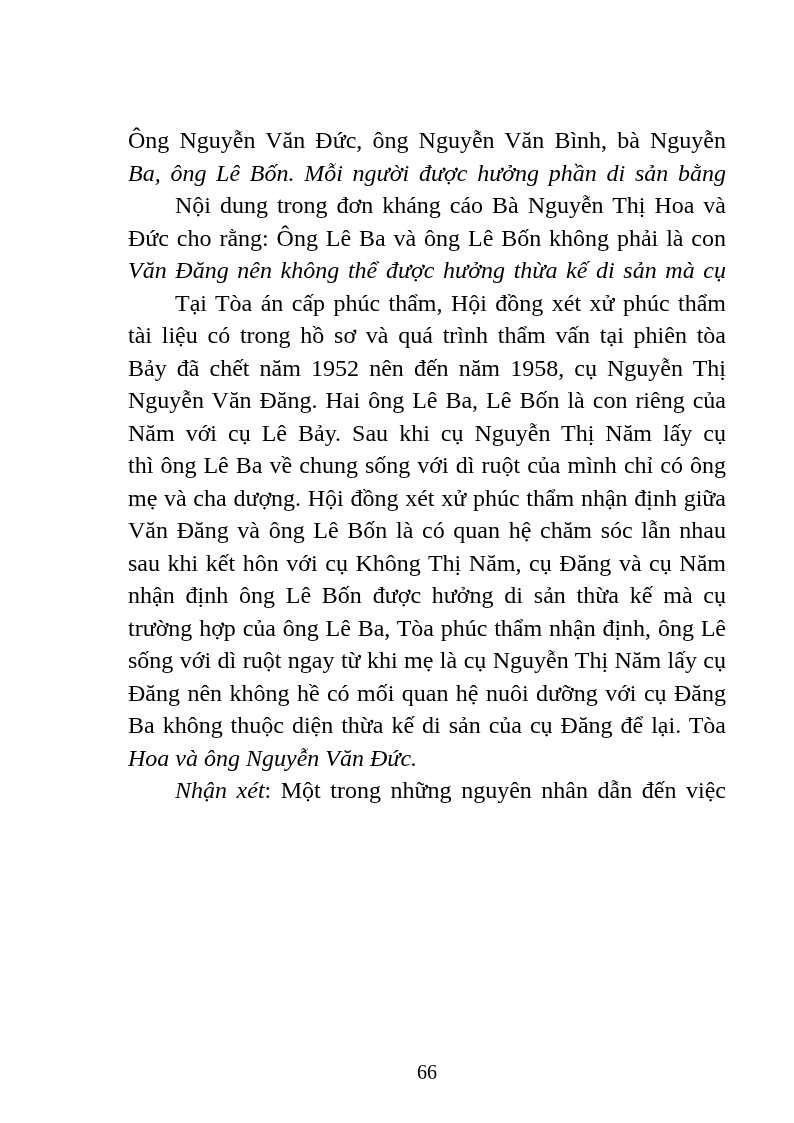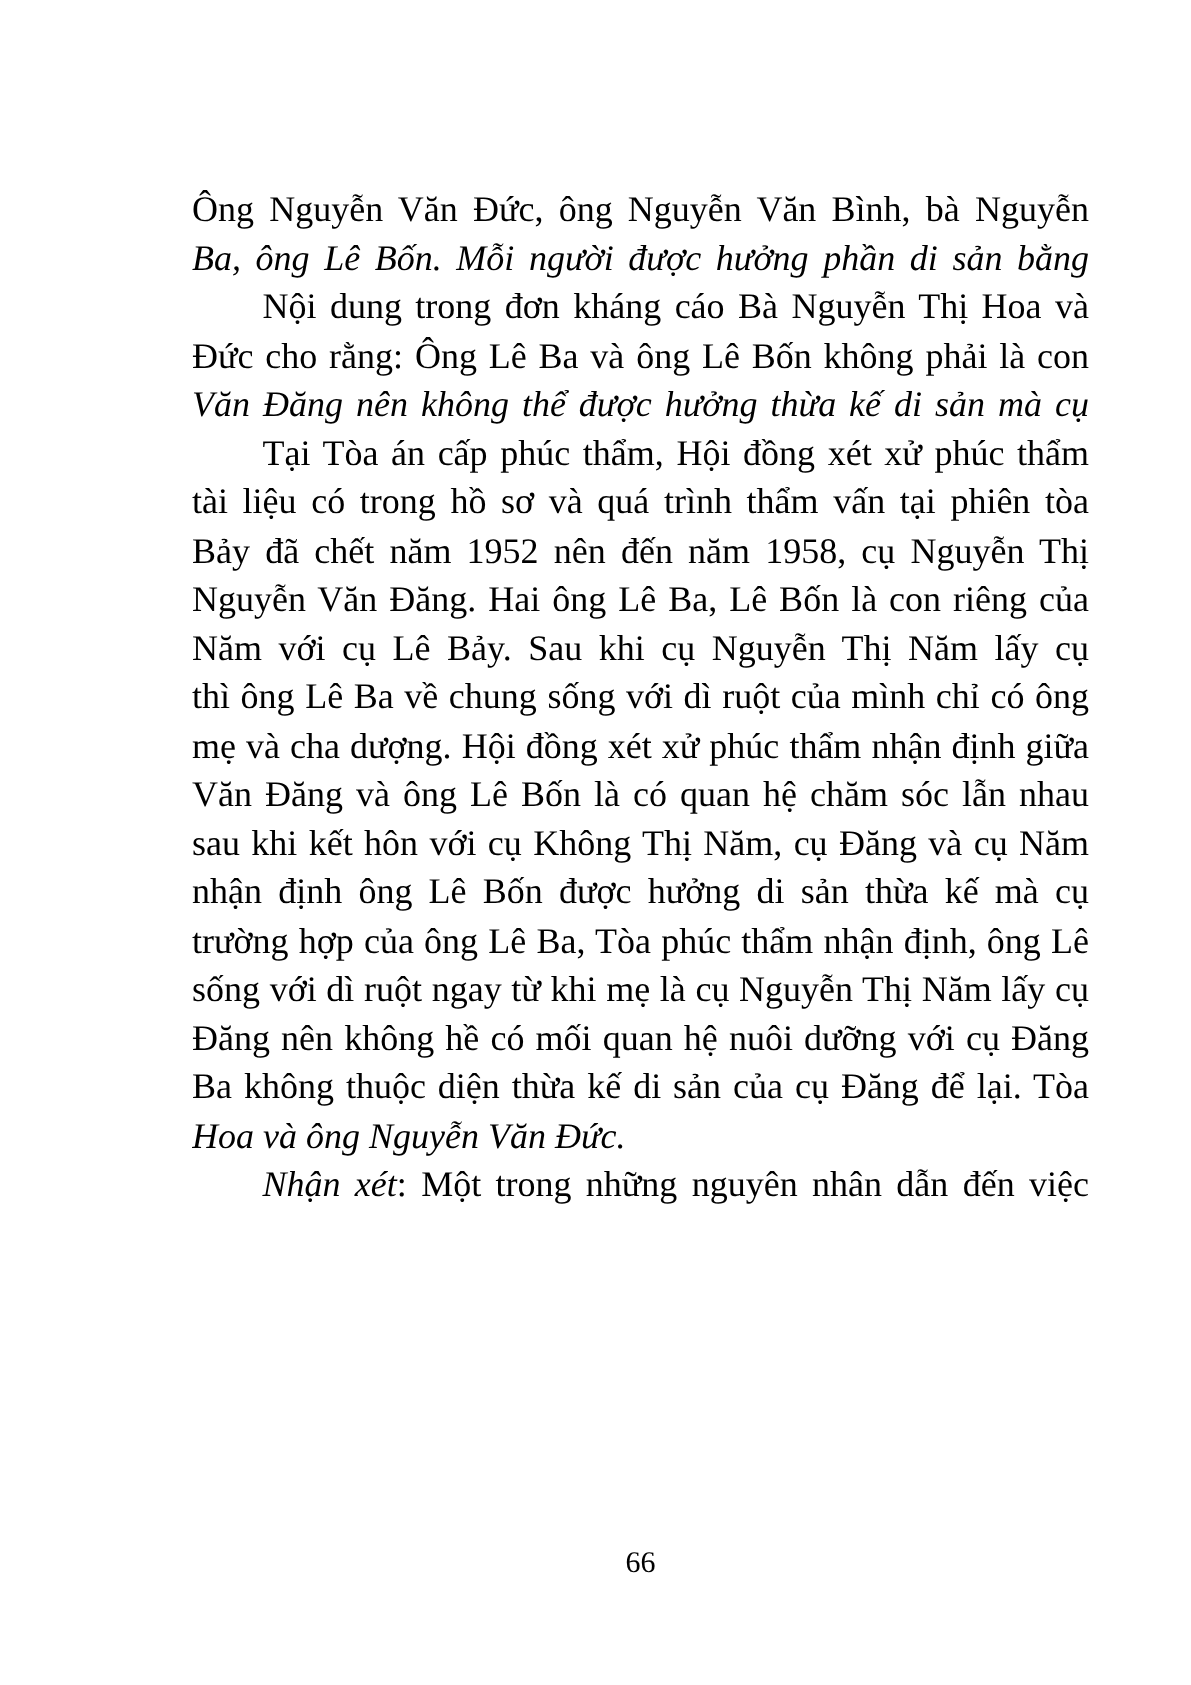--- a/index.html
+++ b/index.html
@@ -40,21 +40,21 @@
   .text-line.last-line {
     text-align-last: left;
     font-style: italic;
   }
   .text-line em {
     font-style: italic;
   }
   .page-number {
     position: absolute;
     left: 128px;
-    top: 1030px;
+    top: 1060px;
     width: 598px;
     text-align: center;
     font-size: 20px;
     line-height: 24px;
   }
 </style>
 </head>
 <body>
 
 <div class="page">

